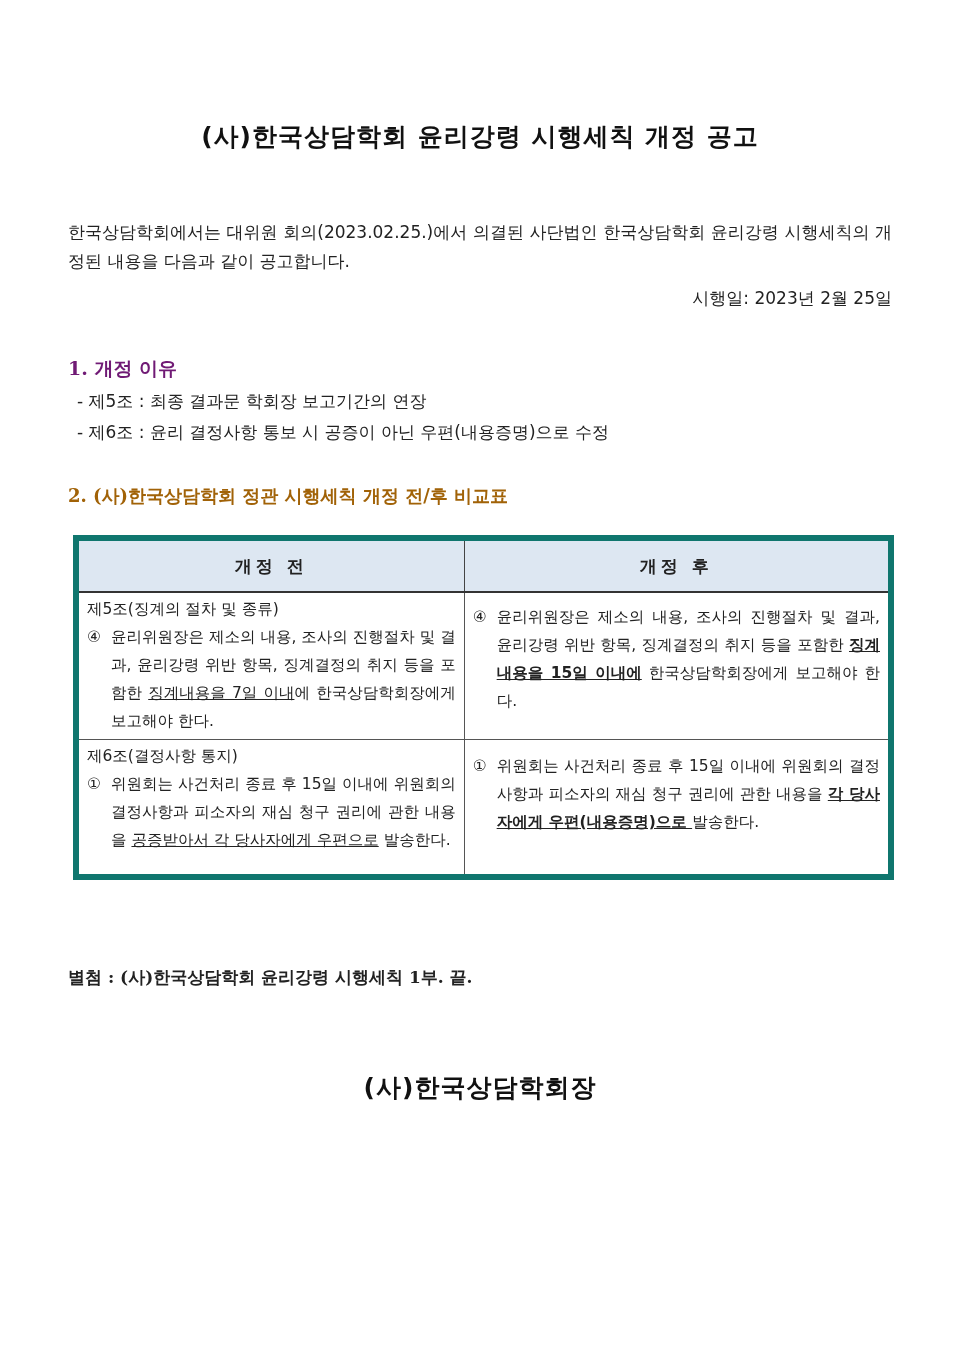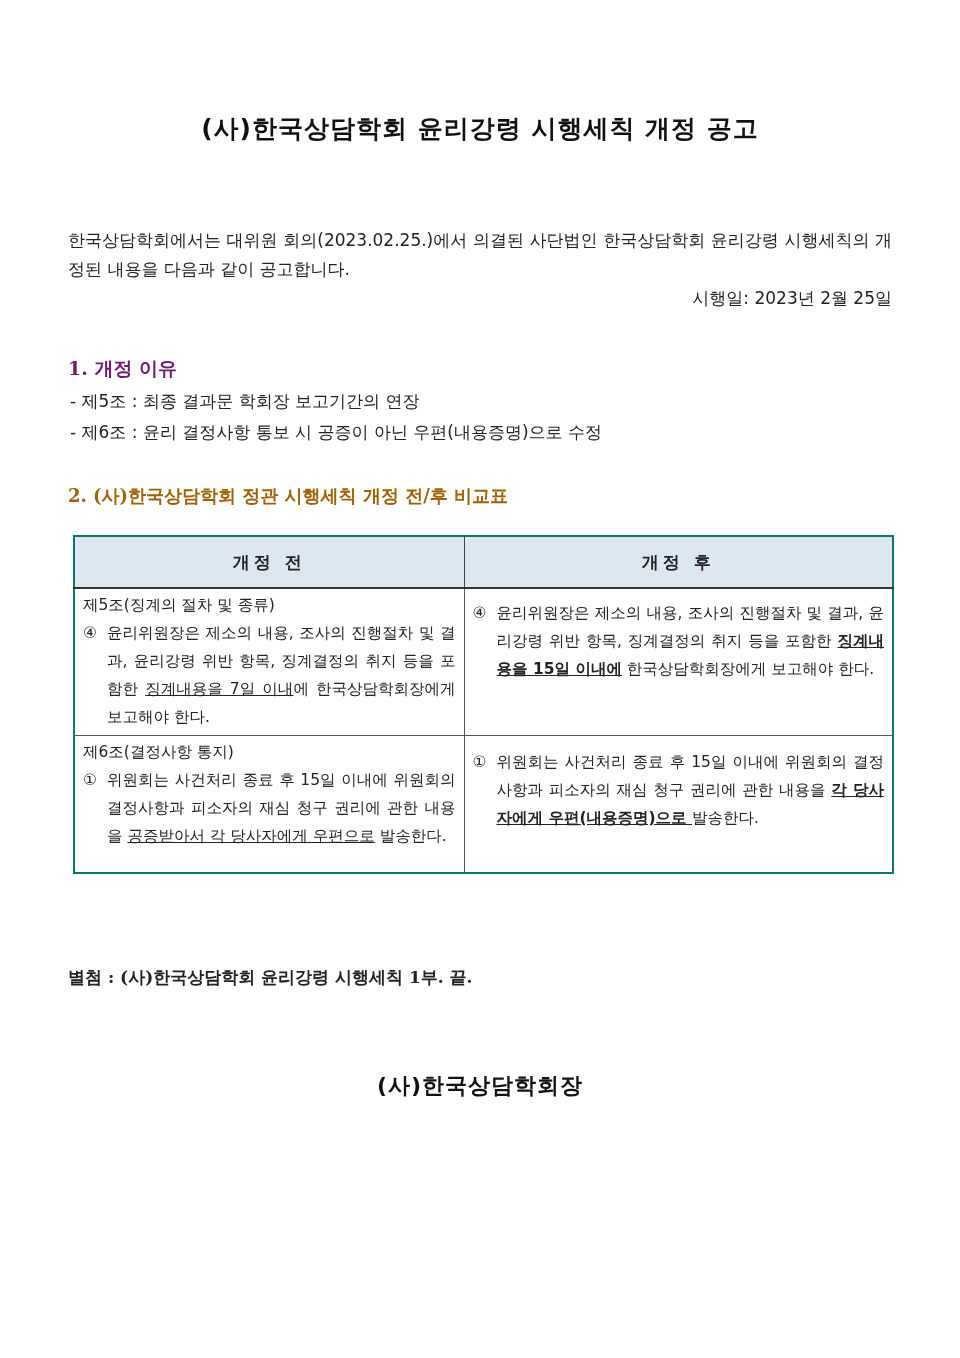--- a/index.html
+++ b/index.html
@@ -2,44 +2,44 @@
 <html><head>
 <meta charset="utf-8">
 <style>
   html, body { margin: 0; padding: 0; background: #ffffff; }
   body {
     width: 960px; height: 1358px; position: relative; overflow: hidden;
     font-family: "DejaVu Sans", sans-serif; color: #1a1a1a;
   }
   .abs { position: absolute; }
   .title {
-    left: 0; width: 960px; top: 112px; text-align: center;
+    left: 0; width: 960px; top: 120px; text-align: center;
     font-size: 25px; font-weight: bold; letter-spacing: 1px; color: #111;
   }
   .intro {
-    left: 68px; width: 824px; top: 226px;
+    left: 68px; width: 824px; top: 218px;
     font-size: 17px; line-height: 29px; text-align: justify; color: #222;
   }
   .effective {
     right: 68px; top: 287px; font-size: 17px; color: #222;
   }
   .h1 {
     left: 68px; top: 356px; font-size: 19px; font-weight: bold;
     font-family: "DejaVu Serif", serif; color: #701a75;
   }
   .bullet {
-    left: 70px; font-size: 17px; color: #222; text-align: right;
+    left: 77px; font-size: 17px; color: #222; text-align: right;
   }
   .h2 {
     left: 68px; top: 484px; font-size: 18px; font-weight: bold;
     font-family: "DejaVu Serif", serif; color: #a16207;
   }
   table.cmp {
     position: absolute; left: 73px; top: 535px; width: 821px;
-    border-collapse: collapse; border: 2px solid #0f766e;
+    border-collapse: collapse; border: 6px solid #0f766e;
     font-size: 15.5px; color: #222;
   }
   table.cmp th {
     background: #dde7f2; height: 48px; font-size: 17px; font-weight: bold;
     border: 1px solid #444; border-bottom: 2px solid #333; letter-spacing: 4px;
     font-family: "DejaVu Sans", sans-serif;
   }
   table.cmp td {
     border: 1px solid #555; vertical-align: top; padding: 2px 8px 4px 8px;
     line-height: 28px;
@@ -50,21 +50,21 @@
   .txt { flex: 1; text-align: justify; }
   .u { text-decoration: underline; margin-top: 16px; }
   .ub { text-decoration: underline; font-weight: bold; }
   .center { text-align: center; font-weight: bold; letter-spacing: 6px; }
   .attach {
     left: 68px; top: 966px; font-size: 17px; font-weight: bold;
     font-family: "DejaVu Serif", serif; color: #222;
   }
   .sign {
     left: 0; width: 960px; top: 1071px; text-align: center;
-    font-size: 22px; font-weight: bold; color: #111; letter-spacing: 1px;
+    font-size: 25px; font-weight: bold; color: #111; letter-spacing: 1px;
   }
 </style>
 </head>
 <body>
 
 <div class="abs title">(사)한국상담학회 윤리강령 시행세칙 개정 공고</div>
 
 <div class="abs intro">한국상담학회에서는 대위원 회의(2023.02.25.)에서 의결된 사단법인 한국상담학회 윤리강령 시행세칙의 개정된 내용을 다음과 같이 공고합니다.</div>
 
 <div class="abs effective">시행일: 2023년 2월 25일</div>

